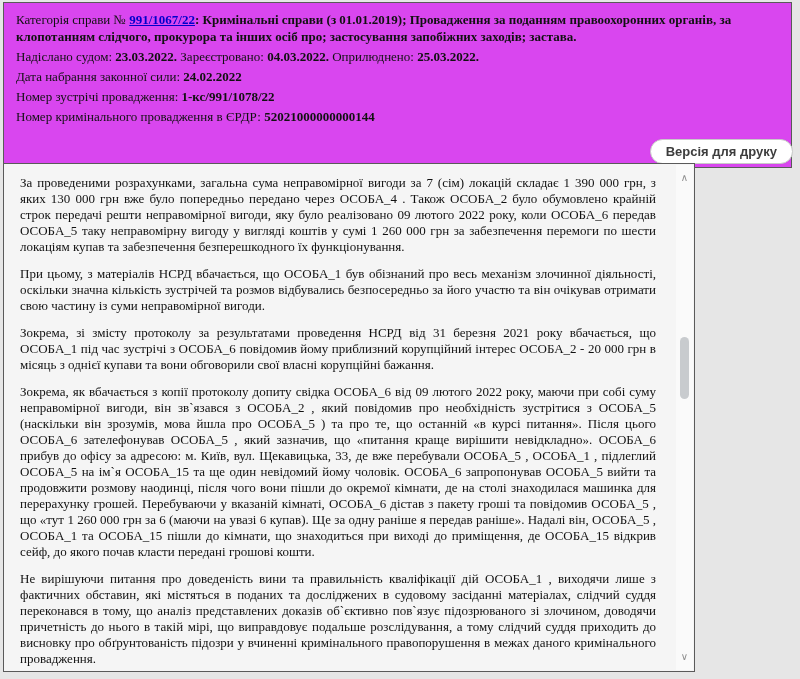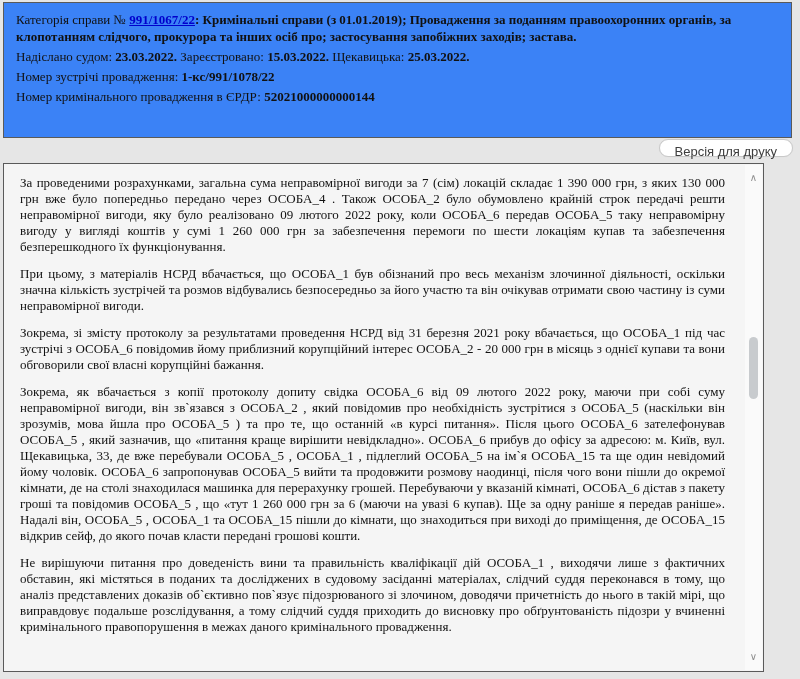--- a/index.html
+++ b/index.html
@@ -5,48 +5,49 @@
   html,body{margin:0;padding:0;}
   body{
     width:800px;height:679px;overflow:hidden;position:relative;
     background:#e6e6e6;
     font-family:"Liberation Serif", serif;
     color:#111;
   }
   
   .header-box{
     position:absolute;left:3px;top:2px;width:789px;
-    background:#3b82f6;
+    background:#d946ef;
     border:1px solid #5a5a5a;
-    padding:8px 12px 16px 12px;
+    padding:8px 12px 26px 12px;
     font-size:13px;line-height:17px;
     box-sizing:border-box;
   }
   .meta-row{margin-bottom:3px;}
   .meta-row:last-child{margin-bottom:16px;}
   .meta-label{font-weight:normal;color:#111;}
   .meta-value{font-weight:bold;color:#111;}
   .case-link{color:#0000cc;font-weight:bold;text-decoration:underline;cursor:pointer;}
   .cat-value{font-weight:bold;}
   
   .print-btn{
     position:absolute;top:139px;right:7px;
-    height:18px;padding:0 15px;
+    height:25px;padding:0 15px;
     background:#ffffff;
     border:1px solid #c9c9c9;
     border-radius:13px;
     font-family:"Liberation Sans", sans-serif;
     font-size:13px;color:#3d3d3d;
     line-height:23px;
     cursor:pointer;
     box-shadow:0 0 1px rgba(0,0,0,0.08);
+    font-weight:bold;
   }
   
   .doc-panel{
-    position:absolute;left:3px;top:163px;width:761px;height:509px;
+    position:absolute;left:3px;top:163px;width:692px;height:509px;
     background:#f5f5f5;
     border:1px solid #5a5a5a;
     box-sizing:border-box;
   }
   .doc-text{
     position:absolute;left:0;top:0;right:20px;bottom:0;
     padding:6px 18px 6px 16px;
     overflow:hidden;
     font-size:13px;line-height:16px;
     text-align:justify;
@@ -79,23 +80,27 @@
 <div class="header-box">
   <div class="meta-row">
     <span class="meta-label">Категорія справи №</span>
     <a class="case-link">991/1067/22</a><span class="cat-value">:</span>
     <span class="cat-value">Кримінальні справи (з 01.01.2019); Провадження за поданням правоохоронних органів, за клопотанням слідчого, прокурора та інших осіб про; застосування запобіжних заходів; застава.</span>
   </div>
   <div class="meta-row">
     <span class="meta-label">Надіслано судом:</span>
     <span class="meta-value">23.03.2022.</span>
     <span class="meta-label">Зареєстровано:</span>
-    <span class="meta-value">15.03.2022.</span>
-    <span class="meta-label">Щекавицька:</span>
+    <span class="meta-value">04.03.2022.</span>
+    <span class="meta-label">Оприлюднено:</span>
     <span class="meta-value">25.03.2022.</span>
+  </div>
+  <div class="meta-row">
+    <span class="meta-label">Дата набрання законної сили:</span>
+    <span class="meta-value">24.02.2022</span>
   </div>
   <div class="meta-row">
     <span class="meta-label">Номер зустрічі провадження:</span>
     <span class="meta-value">1-кс/991/1078/22</span>
   </div>
   <div class="meta-row">
     <span class="meta-label">Номер кримінального провадження в ЄРДР:</span>
     <span class="meta-value">52021000000000144</span>
   </div>
 </div>

